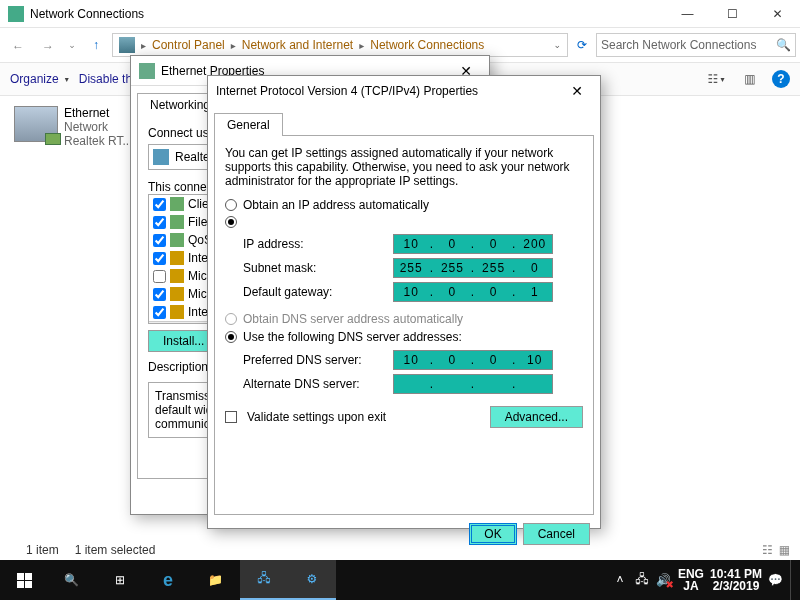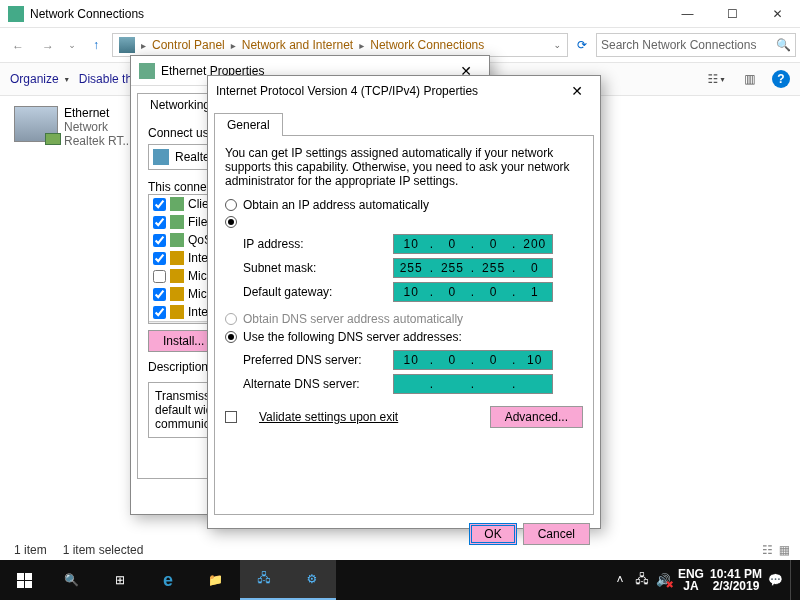--- a/index.html
+++ b/index.html
@@ -32,21 +32,21 @@
 .tb-iconbtn { width:24px;height:24px;display:flex;align-items:center;justify-content:center;color:#555; }
 .help-icon { width:18px;height:18px;border-radius:50%;background:#0078d7;color:#fff;display:flex;align-items:center;justify-content:center;font-weight:bold;font-size:12px; }
 
 .content-area { position:absolute; top:96px; left:0; right:0; bottom:60px; padding:6px 10px; }
 .adapter { width:170px; padding:4px; display:flex; gap:6px; }
 .adapter-icon { width:44px;height:36px; background:linear-gradient(#bcd,#89a); border:1px solid #888; position:relative; }
 .adapter-icon::after{content:"";position:absolute;right:-4px;bottom:-4px;width:14px;height:10px;background:#7a5;border:1px solid #474;}
 .adapter-text { line-height:14px; }
 .adapter-text .l2,.adapter-text .l3{color:#666;}
 
-.statusbar { position:absolute; left:4px; right:0; bottom:40px; height:20px; padding:2px 10px; display:flex; gap:16px; color:#333; align-items:center;}
+.statusbar { position:absolute; left:16px; right:0; bottom:40px; height:20px; padding:2px 10px; display:flex; gap:16px; color:#333; align-items:center;}
 .statusbar .sb-icons{margin-left:auto;display:flex;gap:6px;color:#888;}
 
 
 .taskbar { position:absolute; left:0;right:0;bottom:0;height:40px;background:#101010;display:flex;align-items:center; }
 .tb-btn { width:48px;height:40px;display:flex;align-items:center;justify-content:center;color:#fff; }
 .tb-btn.active{background:#333;border-bottom:2px solid #76b9ed;}
 .tb-tray{margin-left:auto;display:flex;align-items:center;color:#fff;gap:6px;padding-right:4px;}
 .tray-text{font-size:11px;line-height:12px;text-align:center;font-weight:bold;}
 .tray-icon{width:16px;height:16px;display:flex;align-items:center;justify-content:center;}
 .start-icon{display:grid;grid-template-columns:7px 7px;grid-template-rows:7px 7px;gap:1px;}
@@ -65,21 +65,21 @@
 .eth-dlg { left:130px; top:55px; width:360px; height:460px; }
 .conn-using{display:flex;align-items:center;gap:6px;border:1px solid #aaa;padding:4px;margin:4px 0 10px;}
 .listbox{border:1px solid #aaa;height:130px;overflow:hidden;background:#fff;}
 .listrow{display:flex;align-items:center;gap:4px;padding:2px 4px;}
 .listrow input{margin:0;}
 .li-icon{width:14px;height:14px;background:#6a6;}
 .li-icon.y{background:#c90;}
 .dlg-scroll{height:12px;background:#eee;border-top:1px solid #ccc;display:flex;align-items:center;}
 .dlg-scroll .th{width:40px;height:10px;background:#ccc;margin-left:2px;}
 .dlg-scroll .ar{margin-left:auto;padding:0 3px;color:#666;font-size:9px;}
-.btn{border:1px solid #999;background:#f9a8d4;padding:3px 14px;}
+.btn{border:1px solid #999;background:#5eead4;padding:3px 14px;}
 .btn.primary{border:1px solid #0078d7;outline:1px solid #0078d7;outline-offset:-3px;}
 .btn-row{display:flex;gap:6px;justify-content:flex-end;margin-top:8px;}
 .btn-row.three{justify-content:space-between;}
 .desc-box{border:1px solid #aaa;padding:6px;margin-top:8px;}
 
 
 .ip-dlg { left:207px; top:75px; width:394px; height:454px; }
 .ip-dlg .dlg-title{border-bottom:none;}
 .radio-row{display:flex;align-items:center;gap:6px;margin:4px 0;}
 .radio-row.disabled{color:#888;}
@@ -323,21 +323,21 @@
             <span class="dot">.</span>
             <span class="oct"></span>
             <span class="dot">.</span>
             <span class="oct"></span>
           </div>
         </div>
     </div>
 
     <div class="footer-row">
       <span class="checkbox"></span>
-      <span style="margin-left:22px;text-decoration:underline;">Validate settings upon exit</span>
+      <span style="margin-left:10px;">Validate settings upon exit</span>
       <span class="btn">Advanced...</span>
     </div>
   </div>
   <div class="btn-row" style="padding:0 10px 8px;">
     <span class="btn primary">OK</span>
     <span class="btn">Cancel</span>
   </div>
 </div>
 
 <div class="taskbar">

